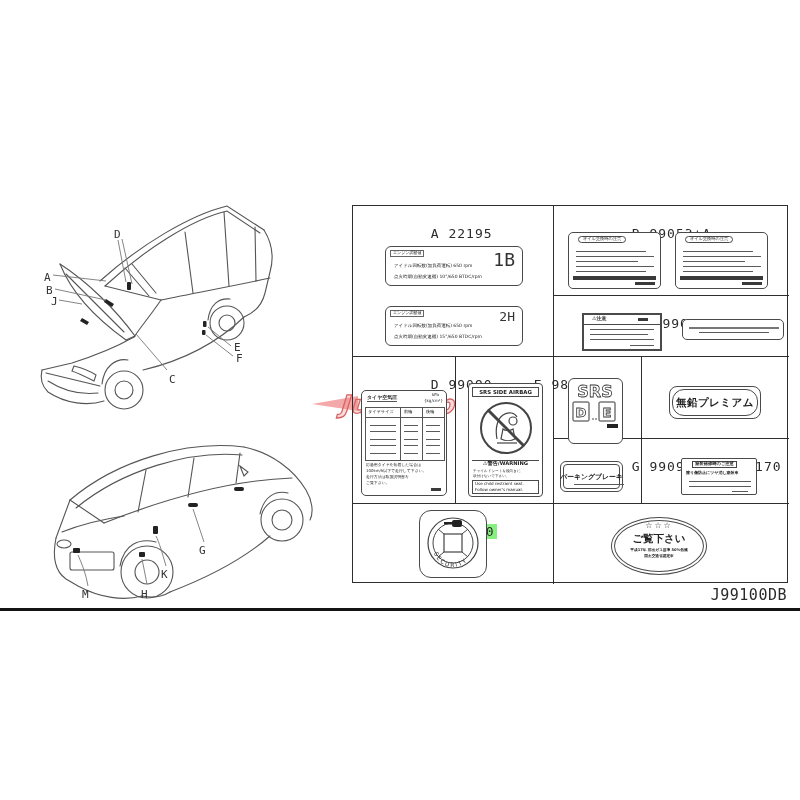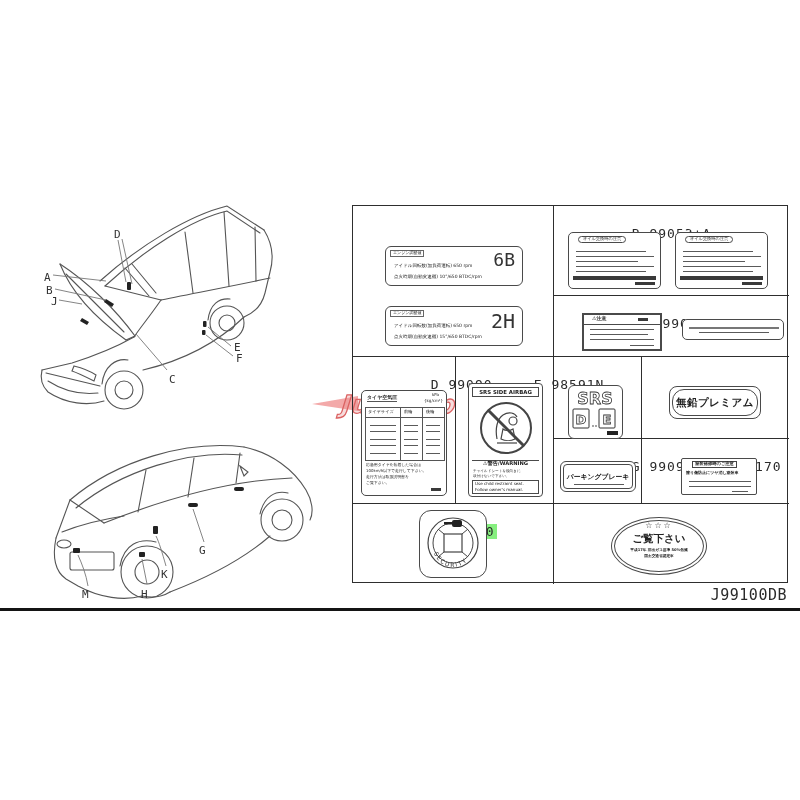--- a/index.html
+++ b/index.html
@@ -138,31 +138,34 @@
   </svg>
 
   <svg class="abs" style="left:310px;top:385px;opacity:.92;" width="165" height="38" viewBox="0 0 165 38">
     <polygon points="2,19 48,11 48,26" fill="#ef8a8a" opacity="0.8"></polygon>
     <text x="34" y="28" font-family="DejaVu Sans,sans-serif" font-size="25" font-style="italic" font-weight="bold" letter-spacing="1" fill="rgba(224,130,130,0.30)" stroke="#d85454" stroke-width="1.3" transform="skewX(-6)">Just Jap</text>
   </svg>
 
   <div class="grid">
 
     <div class="cell" style="left:0;top:0;width:201px;height:151px;border-right-width:1.5px;border-bottom-width:1.5px;">
+      <div class="ch">
+        <span>A</span><span class="pn">22195</span>
+      </div>
       <div class="lbl" style="left:32px;top:40px;width:138px;height:40px;border-radius:6px;">
         <span class="tx" style="left:4px;top:3px;font-size:4px;border:1px solid #666;padding:0 2px;">エンジン調整値</span>
         <span class="tx" style="left:8px;top:16px;font-size:4.5px;">アイドル回転数(無負荷運転) 650 rpm</span>
         <span class="tx" style="left:8px;top:27px;font-size:4.5px;">点火時期(自動変速機) 10°/650 BTDC/rpm</span>
-        <span class="tx" style="right:7px;top:3px;font-size:18px;font-weight:300;font-family:'DejaVu Sans Mono',monospace;color:#333;">6B</span>
+        <span class="tx" style="right:7px;top:3px;font-size:18px;font-weight:300;font-family:'DejaVu Sans Mono',monospace;color:#333;">1B</span>
       </div>
       <div class="lbl" style="left:32px;top:100px;width:138px;height:40px;border-radius:6px;">
         <span class="tx" style="left:4px;top:3px;font-size:4px;border:1px solid #666;padding:0 2px;">エンジン調整値</span>
         <span class="tx" style="left:8px;top:16px;font-size:4.5px;">アイドル回転数(無負荷運転) 650 rpm</span>
         <span class="tx" style="left:8px;top:27px;font-size:4.5px;">点火時期(自動変速機) 15°/650 BTDC/rpm</span>
-        <span class="tx" style="right:7px;top:3px;font-size:20px;font-weight:300;font-family:'DejaVu Sans Mono',monospace;color:#333;">2H</span>
+        <span class="tx" style="right:7px;top:3px;font-size:13px;font-weight:300;font-family:'DejaVu Sans Mono',monospace;color:#333;">2H</span>
       </div>
     </div>
 
     <div class="cell" style="left:201px;top:0;width:235px;height:90px;border-bottom-width:1.5px;">
       <div class="ch">
         <span>B</span><span class="pn">99053+A</span>
       </div>
       <div class="lbl" style="left:14px;top:26px;width:93px;height:57px;border-radius:5px;">
         <span class="tx oval" style="left:9px;top:3px;font-size:4.2px;">オイル交換時の注意</span>
         <div class="ln" style="left:7px;top:18px;width:70px;"></div>
@@ -265,21 +268,21 @@
         <span class="tx" style="left:4px;top:85px;font-size:3.6px;">チャイルドシートを後向きに</span>
         <span class="tx" style="left:4px;top:90px;font-size:3.6px;">取付けないで下さい。</span>
         <div class="abs" style="left:3px;top:96px;right:3px;height:14px;border:1px solid #4a4a4a;box-sizing:border-box;">
           <span class="tx" style="left:2px;top:1px;font-size:4.1px;">Use child restraint seat.</span>
           <span class="tx" style="left:2px;top:7px;font-size:4.1px;">Follow owner's manual.</span>
         </div>
       </div>
     </div>
 
     <div class="cell" style="left:201px;top:151px;width:88px;height:82px;border-right-width:1.5px;border-bottom-width:1.5px;">
-      <div class="lbl" style="left:14px;top:21px;width:55px;height:54px;border-radius:6px;margin-top:7px;">
+      <div class="lbl" style="left:14px;top:21px;width:55px;height:66px;border-radius:6px;">
         <svg width="53" height="52" viewBox="0 0 53 52">
           <text x="26" y="18" text-anchor="middle" font-family="DejaVu Sans,sans-serif" font-size="16" font-weight="bold" fill="#fff" stroke="#333" stroke-width="0.8">SRS</text>
           <rect x="4" y="23" width="16" height="19" rx="1" fill="none" stroke="#333" stroke-width="1"></rect>
           <text x="12" y="38" text-anchor="middle" font-family="DejaVu Sans,sans-serif" font-size="13" font-weight="bold" fill="#fff" stroke="#333" stroke-width="0.8">D</text>
           <circle cx="24" cy="40" r="0.8" fill="#333"></circle>
             <circle cx="27" cy="40" r="0.8" fill="#333"></circle>
           <rect x="30" y="23" width="16" height="19" rx="1" fill="none" stroke="#333" stroke-width="1"></rect>
           <text x="38" y="38" text-anchor="middle" font-family="DejaVu Sans,sans-serif" font-size="13" font-weight="bold" fill="#fff" stroke="#333" stroke-width="0.8">E</text>
           <rect x="38" y="45" width="11" height="4" fill="#222"></rect>
         </svg>
@@ -291,21 +294,21 @@
         <div class="dblin flexc">
           <span style="font-size:10.5px;font-weight:600;letter-spacing:.5px;white-space:nowrap;">無鉛プレミアム</span>
         </div>
       </div>
     </div>
 
     <div class="cell" style="left:201px;top:233px;width:88px;height:65px;border-right-width:1.5px;border-bottom-width:1.5px;">
       <div class="ch">
         <span>G</span><span class="pn">99094</span>
       </div>
-      <div class="lbl" style="left:6px;top:22px;width:76px;height:31px;border-radius:6px;">
+      <div class="lbl" style="left:6px;top:22px;width:63px;height:31px;border-radius:6px;">
         <div class="dblin flexc" style="border-radius:4px;">
           <span style="font-size:6.8px;font-weight:600;white-space:nowrap;">パーキングブレーキ</span>
         </div>
         <div class="ln" style="left:13px;bottom:6px;width:50px;"></div>
       </div>
     </div>
 
     <div class="cell" style="left:289px;top:233px;width:147px;height:65px;border-bottom-width:1.5px;">
       <div class="ch">
         <span>J</span><span class="pn">60170</span>

